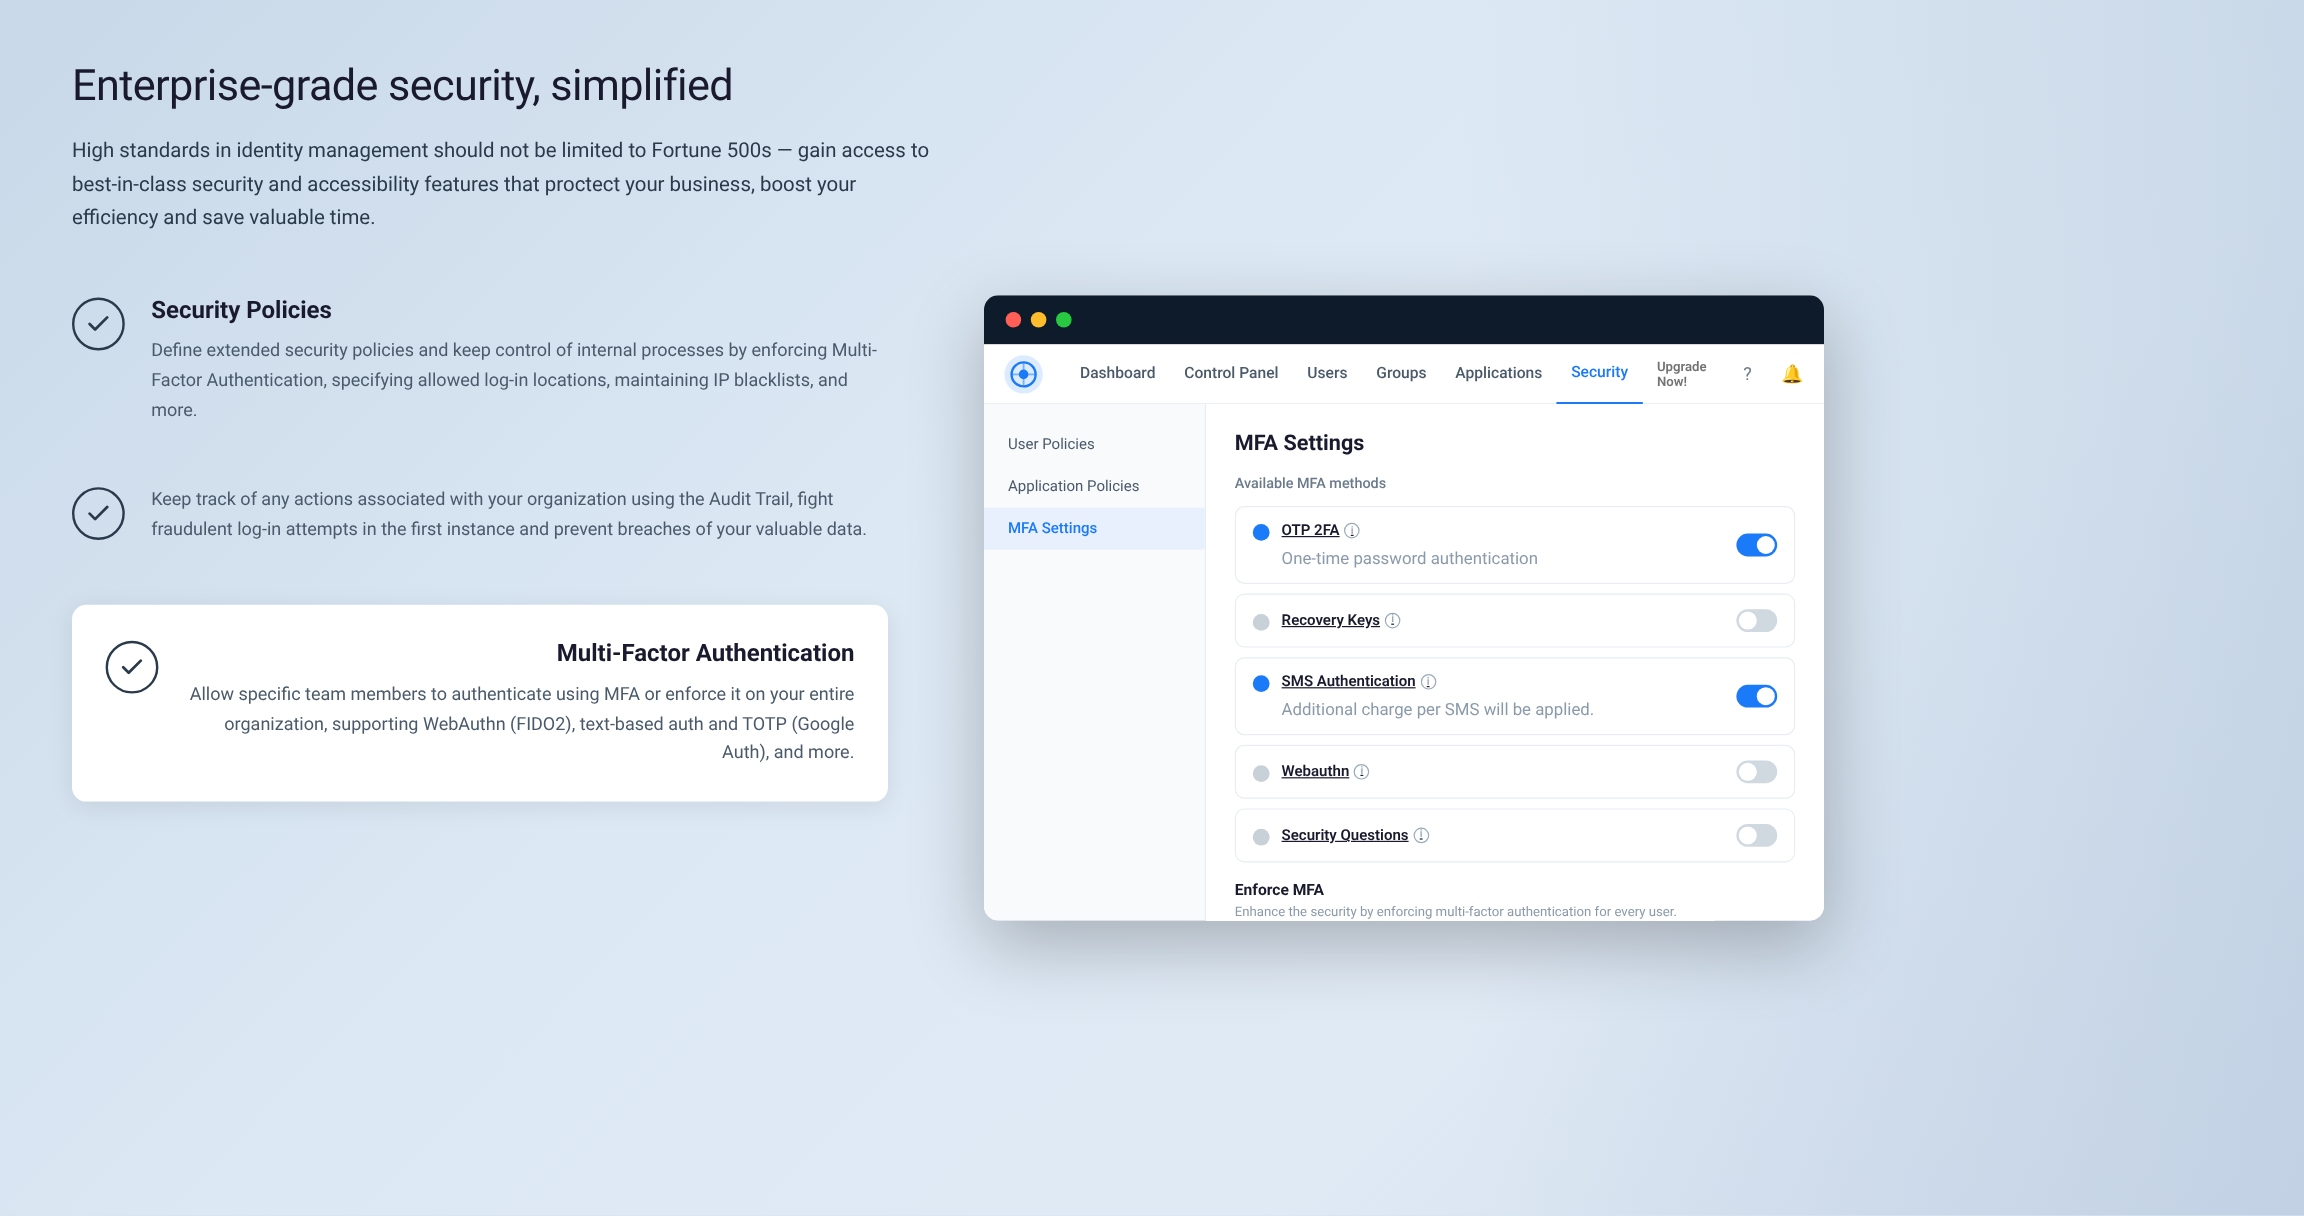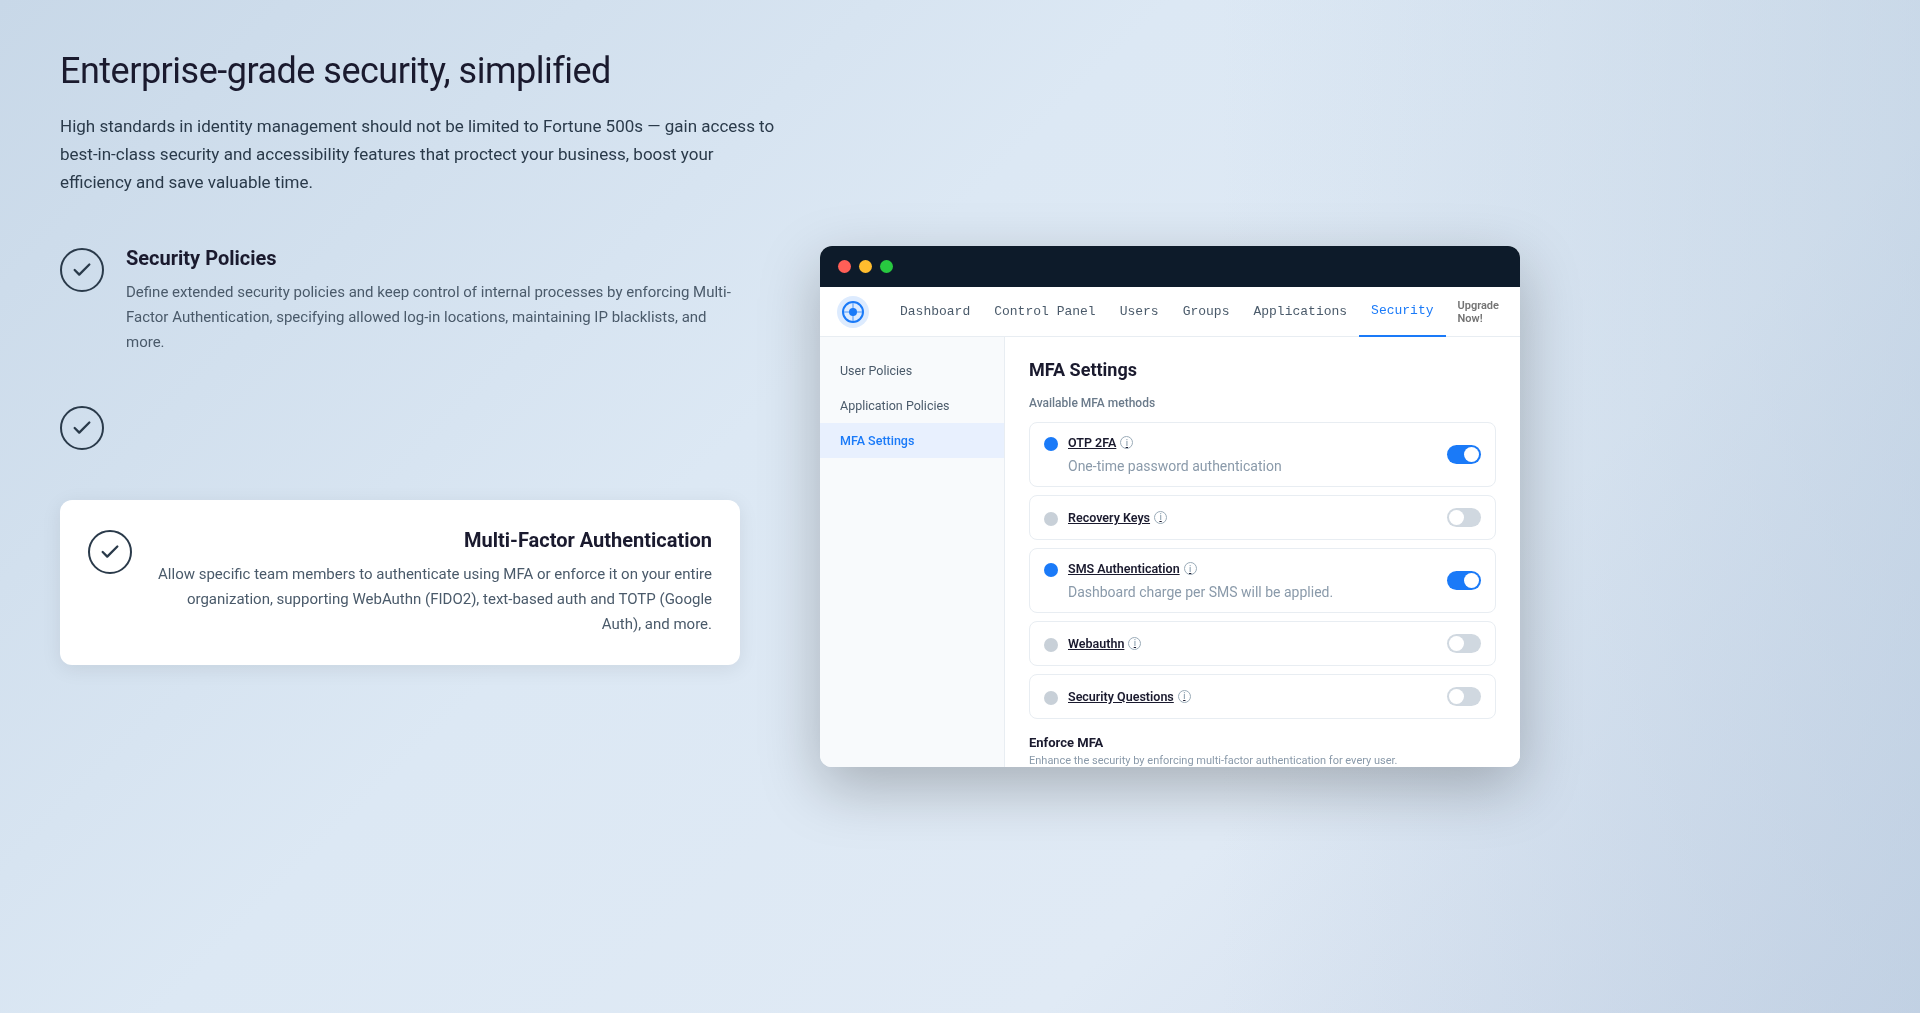--- a/index.html
+++ b/index.html
@@ -162,21 +162,20 @@
     .nav-item {
       padding: 0 12px;
       height: 50px;
       display: flex;
       align-items: center;
       font-size: 13px;
       color: #4a5a6a;
       font-weight: 500;
       cursor: pointer;
       white-space: nowrap;
-      font-family: Liberation Mono, monospace;
     }
 
     .nav-item.active {
       color: #1a7af8;
       border-bottom: 2px solid #1a7af8;
     }
 
     .nav-upgrade {
       color: #737373;
       font-weight: 600;
@@ -381,20 +380,21 @@
         </div>
       </div>
 
       <div class="feature-item">
         <div class="check-icon">
           <svg viewBox="0 0 24 24" fill="none" stroke="#2a3a4a" stroke-width="2.5" stroke-linecap="round" stroke-linejoin="round">
             <polyline points="20 6 9 17 4 12"></polyline>
           </svg>
         </div>
         <div class="feature-text">
+          <p>Keep track of any actions associated with your organization using the Audit Trail, fight fraudulent log-in attempts in the first instance and prevent breaches of your valuable data.</p>
         </div>
       </div>
 
       <div class="feature-item highlighted">
         <div class="check-icon">
           <svg viewBox="0 0 24 24" fill="none" stroke="#2a3a4a" stroke-width="2.5" stroke-linecap="round" stroke-linejoin="round">
             <polyline points="20 6 9 17 4 12"></polyline>
           </svg>
         </div>
         <div class="feature-text">
@@ -486,21 +486,21 @@
           </div>
 
           <div class="mfa-method">
             <div class="mfa-method-left">
               <div class="mfa-dot dot-blue"></div>
               <div>
                 <div class="mfa-name">
                   <span>SMS Authentication</span>
                   <span class="info-icon">i</span>
                 </div>
-                <div class="mfa-desc">Dashboard charge per SMS will be applied.</div>
+                <div class="mfa-desc">Additional charge per SMS will be applied.</div>
               </div>
             </div>
             <div class="toggle toggle-on">
               <div class="toggle-knob toggle-knob-on"></div>
             </div>
           </div>
 
           <div class="mfa-method">
             <div class="mfa-method-left">
               <div class="mfa-dot dot-gray"></div>

